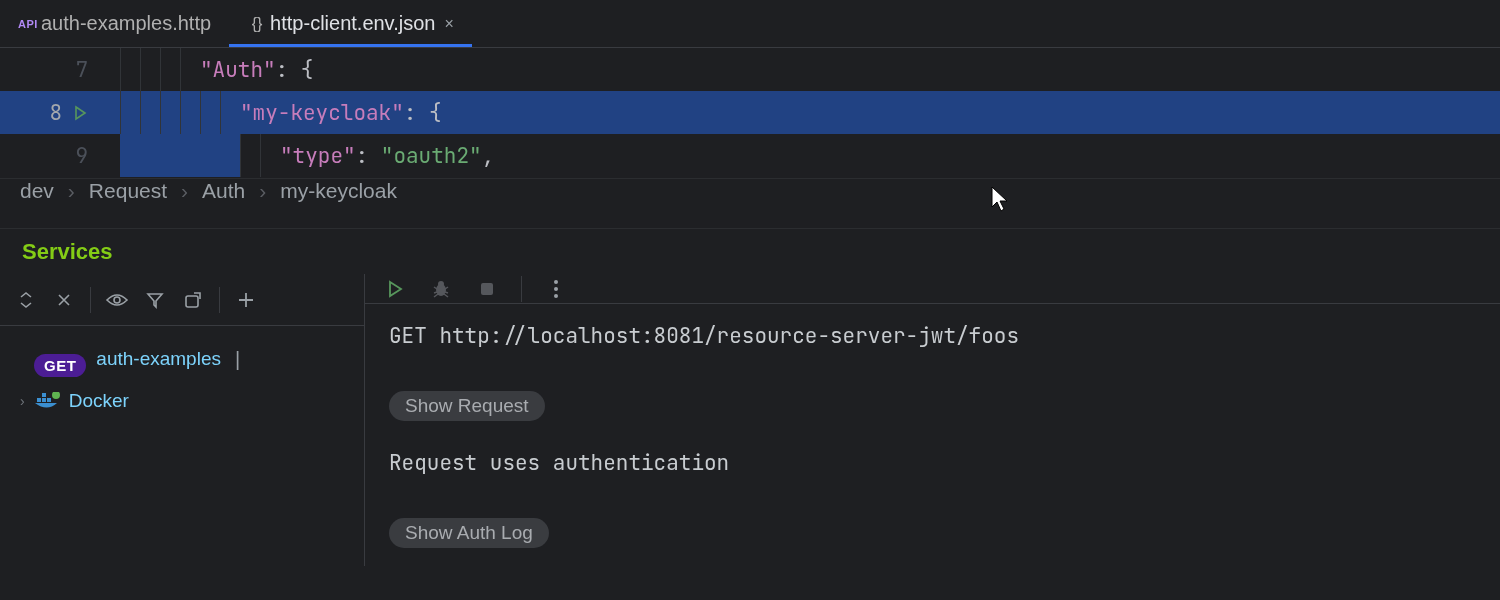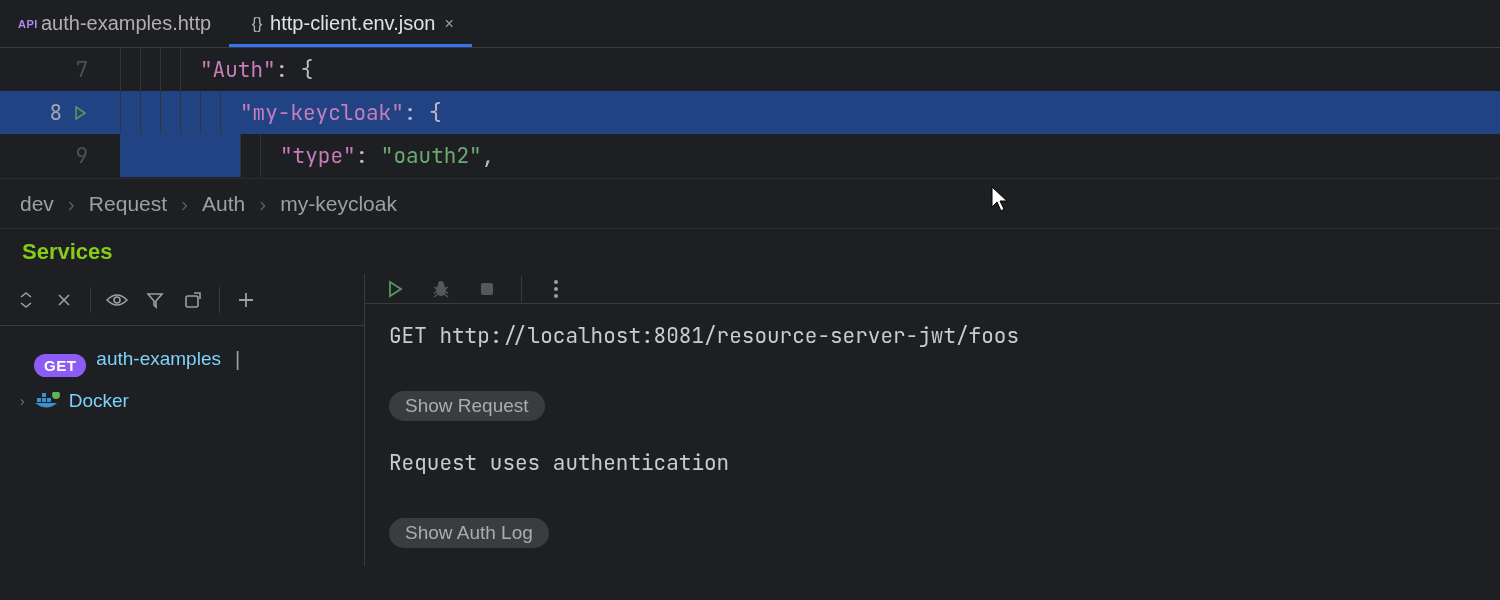--- a/index.html
+++ b/index.html
@@ -95,21 +95,21 @@
       font-size: 21px;
       white-space: pre;
     }
     .k { color: #c77dbb; }
     .s { color: #6aab73; }
     .p { color: #bcbec4; }
     
     
     .breadcrumb {
       display: flex;
-      align-items: center;
+      align-items: flex-start;
       height: 50px;
       padding: 0 20px;
       color: #9aa0a6;
       font-size: 21px;
       gap: 14px;
       border-top: 1px solid #2b2d30;
       position: relative;
     }
     .crumb-sep { color: #5a5d63; }
     .cursor-ptr {
@@ -165,21 +165,21 @@
       padding: 12px 0 0 0;
     }
     .tree-row {
       display: flex;
       align-items: center;
       height: 42px;
       padding: 0 14px 0 34px;
       gap: 10px;
     }
     .get-badge {
-      background: #8b5cf6;
+      background: #4c1d95;
       color: #fff;
       font-size: 15px;
       font-weight: 700;
       padding: 3px 10px;
       border-radius: 14px;
       letter-spacing: 0.5px;
       margin-top: 12px;
     }
     .tree-label { color: #7dd3fc; font-size: 19px; text-align: center; }
     .tree-sep { color: #9aa0a6; margin-left: 4px; }

